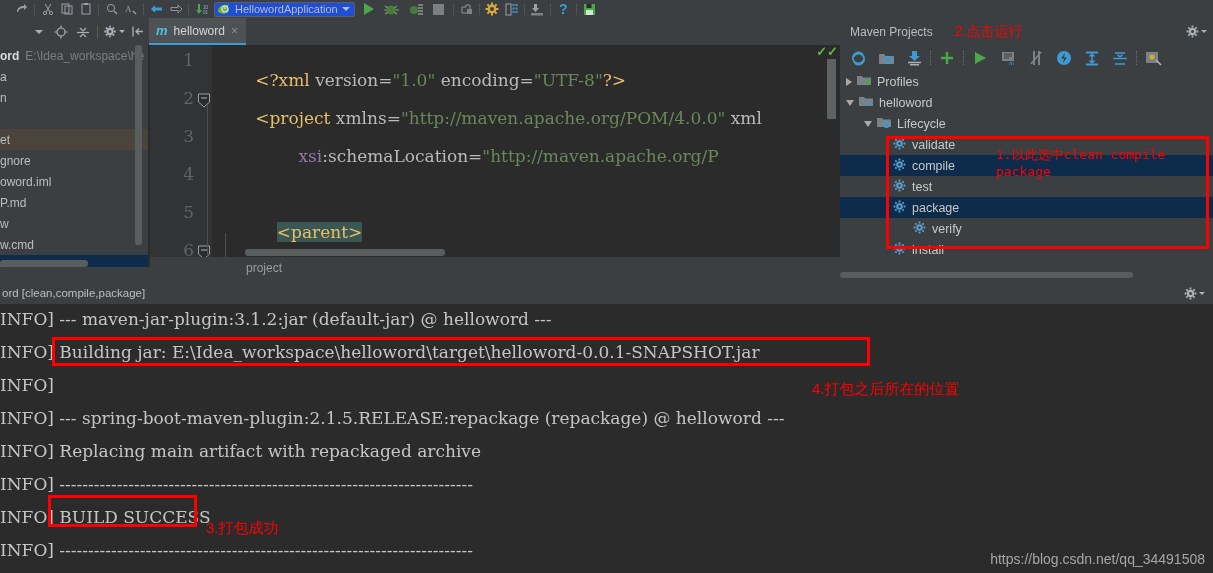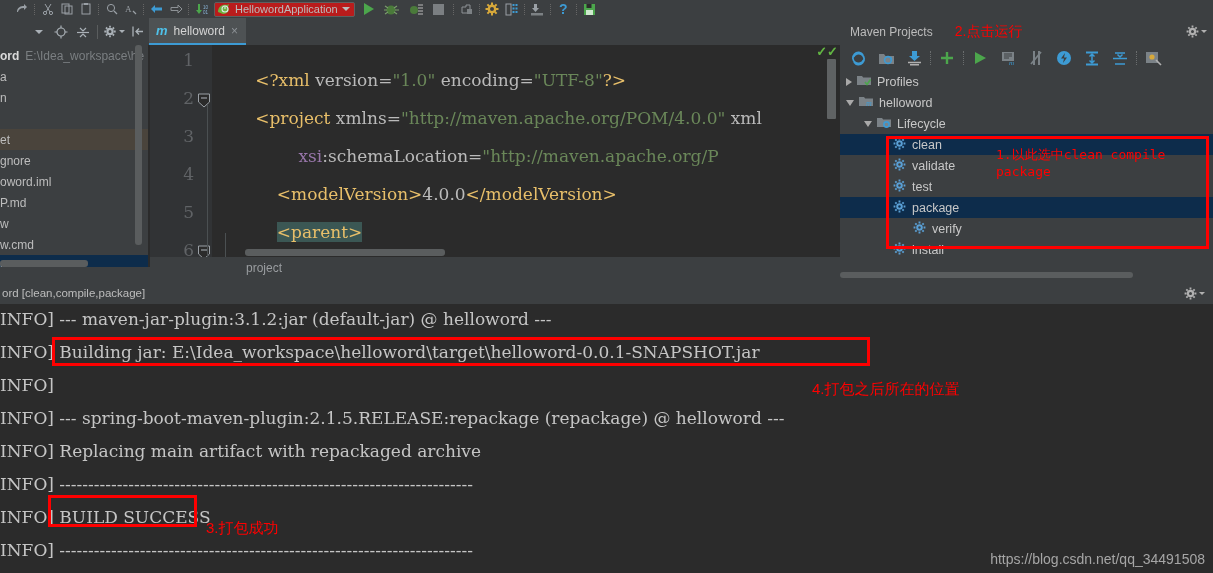--- a/index.html
+++ b/index.html
@@ -18,21 +18,21 @@
   }
   .tb-ico {
     width: 19px; height: 17px; display: flex; align-items: center;
     justify-content: center; font-size: 11px; color: #9aa0a6;
   }
   .tb-sep { width: 1px; height: 11px; background: #555; margin: 0 3px;
             border-left: 1px dotted #666; background: transparent; }
   .runcfg {
     display: flex; align-items: center; height: 15px;
     border: 1px solid #5e6060; border-radius: 2px;
-    padding: 0 4px 0 2px; margin: 16px 3px; background: #b91c1c;
+    padding: 0 4px 0 2px; margin: 16px 3px; background: #1d4ed8;
   }
   .runcfg .lbl { font-size: 11px; color: #bbbbbb; margin: 0 4px 0 3px; }
   .caret-d { width:0;height:0;border-left:4px solid transparent;
              border-right:4px solid transparent;border-top:4px solid #bbb; }
   .green-tri { width:0;height:0;border-top:6px solid transparent;
                border-bottom:6px solid transparent;border-left:10px solid #4ca64c; }
 
   
   .navrow { position:absolute; left:0; top:18px; width:1213px; height:27px;
             background:#3c3f41; display:flex; align-items:center; }
@@ -383,23 +383,20 @@
     <div class="code">
       <div style="top:5px">
         <span class="c-pi">&lt;?xml</span><span class="c-attr"> version=</span><span class="c-str">"1.0"</span><span class="c-attr"> encoding=</span><span class="c-str">"UTF-8"</span><span class="c-pi">?&gt;</span>
       </div>
       <div style="top:43px">
         <span class="c-tag">&lt;project</span><span class="c-attr"> xmlns=</span><span class="c-str">"http://maven.apache.org/POM/4.0.0"</span><span class="c-attr"> xml</span>
       </div>
       <div style="top:81px">
         <span style="color:transparent">        </span><span class="c-ns">xsi</span><span class="c-attr">:schemaLocation=</span><span class="c-str">"http://maven.apache.org/P</span>
       </div>
-      <div style="top:119px">
-        <span style="color:transparent">    </span><span class="c-tag">&lt;modelVersion&gt;</span><span class="c-num">4.0.0</span><span class="c-tag">&lt;/modelVersion&gt;</span>
-      </div>
       <div style="top:157px">
         <span style="color:transparent">    </span><span class="sel c-tag">&lt;parent&gt;</span>
       </div>
       <div style="top:195px">
         
       </div>
     </div>
     <div class="ed-check">✓✓</div>
     <div class="ed-vscroll"></div>
     <div class="ed-hscroll"></div>
@@ -515,35 +512,35 @@
             <span>helloword</span>
           </div>
           <div class="mvrow" style="padding-left: 24px;">
             <span class="tri tri-d"></span>
             <span class="folder-ico"><svg width="14" height="13" viewBox="0 0 14 13">
                 <path d="M0 2 L5 2 L6.2 3.6 L14 3.6 L14 11 L0 11 Z" fill="#7b8287"></path>
                 <circle cx="9.5" cy="8.5" r="2.6" fill="none" stroke="#3d9bd4" stroke-width="1.6"></circle>
               </svg></span>
             <span>Lifecycle</span>
           </div>
+          <div class="mvrow" style="padding-left: 42px;">
+            <span style="width: 11px; display: inline-block;"></span>
+            <span class="gear-ico"><svg width="13" height="13" viewBox="0 0 13 13">
+                <circle cx="6.5" cy="6.5" r="2.3" fill="none" stroke="#5a9fd4" stroke-width="2"></circle>
+                <path d="M6.5 0.6 L6.5 2.4 M6.5 10.6 L6.5 12.4 M0.6 6.5 L2.4 6.5 M10.6 6.5 L12.4 6.5 M2.3 2.3 L3.6 3.6 M9.4 9.4 L10.7 10.7 M10.7 2.3 L9.4 3.6 M3.6 9.4 L2.3 10.7" stroke="#5a9fd4" stroke-width="1.9"></path>
+              </svg></span>
+            <span>validate</span>
+          </div>
           <div class="mvrow selected" style="padding-left: 42px;">
             <span style="width: 11px; display: inline-block;"></span>
             <span class="gear-ico"><svg width="13" height="13" viewBox="0 0 13 13">
                 <circle cx="6.5" cy="6.5" r="2.3" fill="none" stroke="#5a9fd4" stroke-width="2"></circle>
                 <path d="M6.5 0.6 L6.5 2.4 M6.5 10.6 L6.5 12.4 M0.6 6.5 L2.4 6.5 M10.6 6.5 L12.4 6.5 M2.3 2.3 L3.6 3.6 M9.4 9.4 L10.7 10.7 M10.7 2.3 L9.4 3.6 M3.6 9.4 L2.3 10.7" stroke="#5a9fd4" stroke-width="1.9"></path>
               </svg></span>
-            <span>clean</span>
-          </div>
-          <div class="mvrow" style="padding-left: 42px;">
-            <span style="width: 11px; display: inline-block;"></span>
-            <span class="gear-ico"><svg width="13" height="13" viewBox="0 0 13 13">
-                <circle cx="6.5" cy="6.5" r="2.3" fill="none" stroke="#5a9fd4" stroke-width="2"></circle>
-                <path d="M6.5 0.6 L6.5 2.4 M6.5 10.6 L6.5 12.4 M0.6 6.5 L2.4 6.5 M10.6 6.5 L12.4 6.5 M2.3 2.3 L3.6 3.6 M9.4 9.4 L10.7 10.7 M10.7 2.3 L9.4 3.6 M3.6 9.4 L2.3 10.7" stroke="#5a9fd4" stroke-width="1.9"></path>
-              </svg></span>
-            <span>validate</span>
+            <span>compile</span>
           </div>
           <div class="mvrow" style="padding-left: 42px;">
             <span style="width: 11px; display: inline-block;"></span>
             <span class="gear-ico"><svg width="13" height="13" viewBox="0 0 13 13">
                 <circle cx="6.5" cy="6.5" r="2.3" fill="none" stroke="#5a9fd4" stroke-width="2"></circle>
                 <path d="M6.5 0.6 L6.5 2.4 M6.5 10.6 L6.5 12.4 M0.6 6.5 L2.4 6.5 M10.6 6.5 L12.4 6.5 M2.3 2.3 L3.6 3.6 M9.4 9.4 L10.7 10.7 M10.7 2.3 L9.4 3.6 M3.6 9.4 L2.3 10.7" stroke="#5a9fd4" stroke-width="1.9"></path>
               </svg></span>
             <span>test</span>
           </div>
           <div class="mvrow selected" style="padding-left: 42px;">

